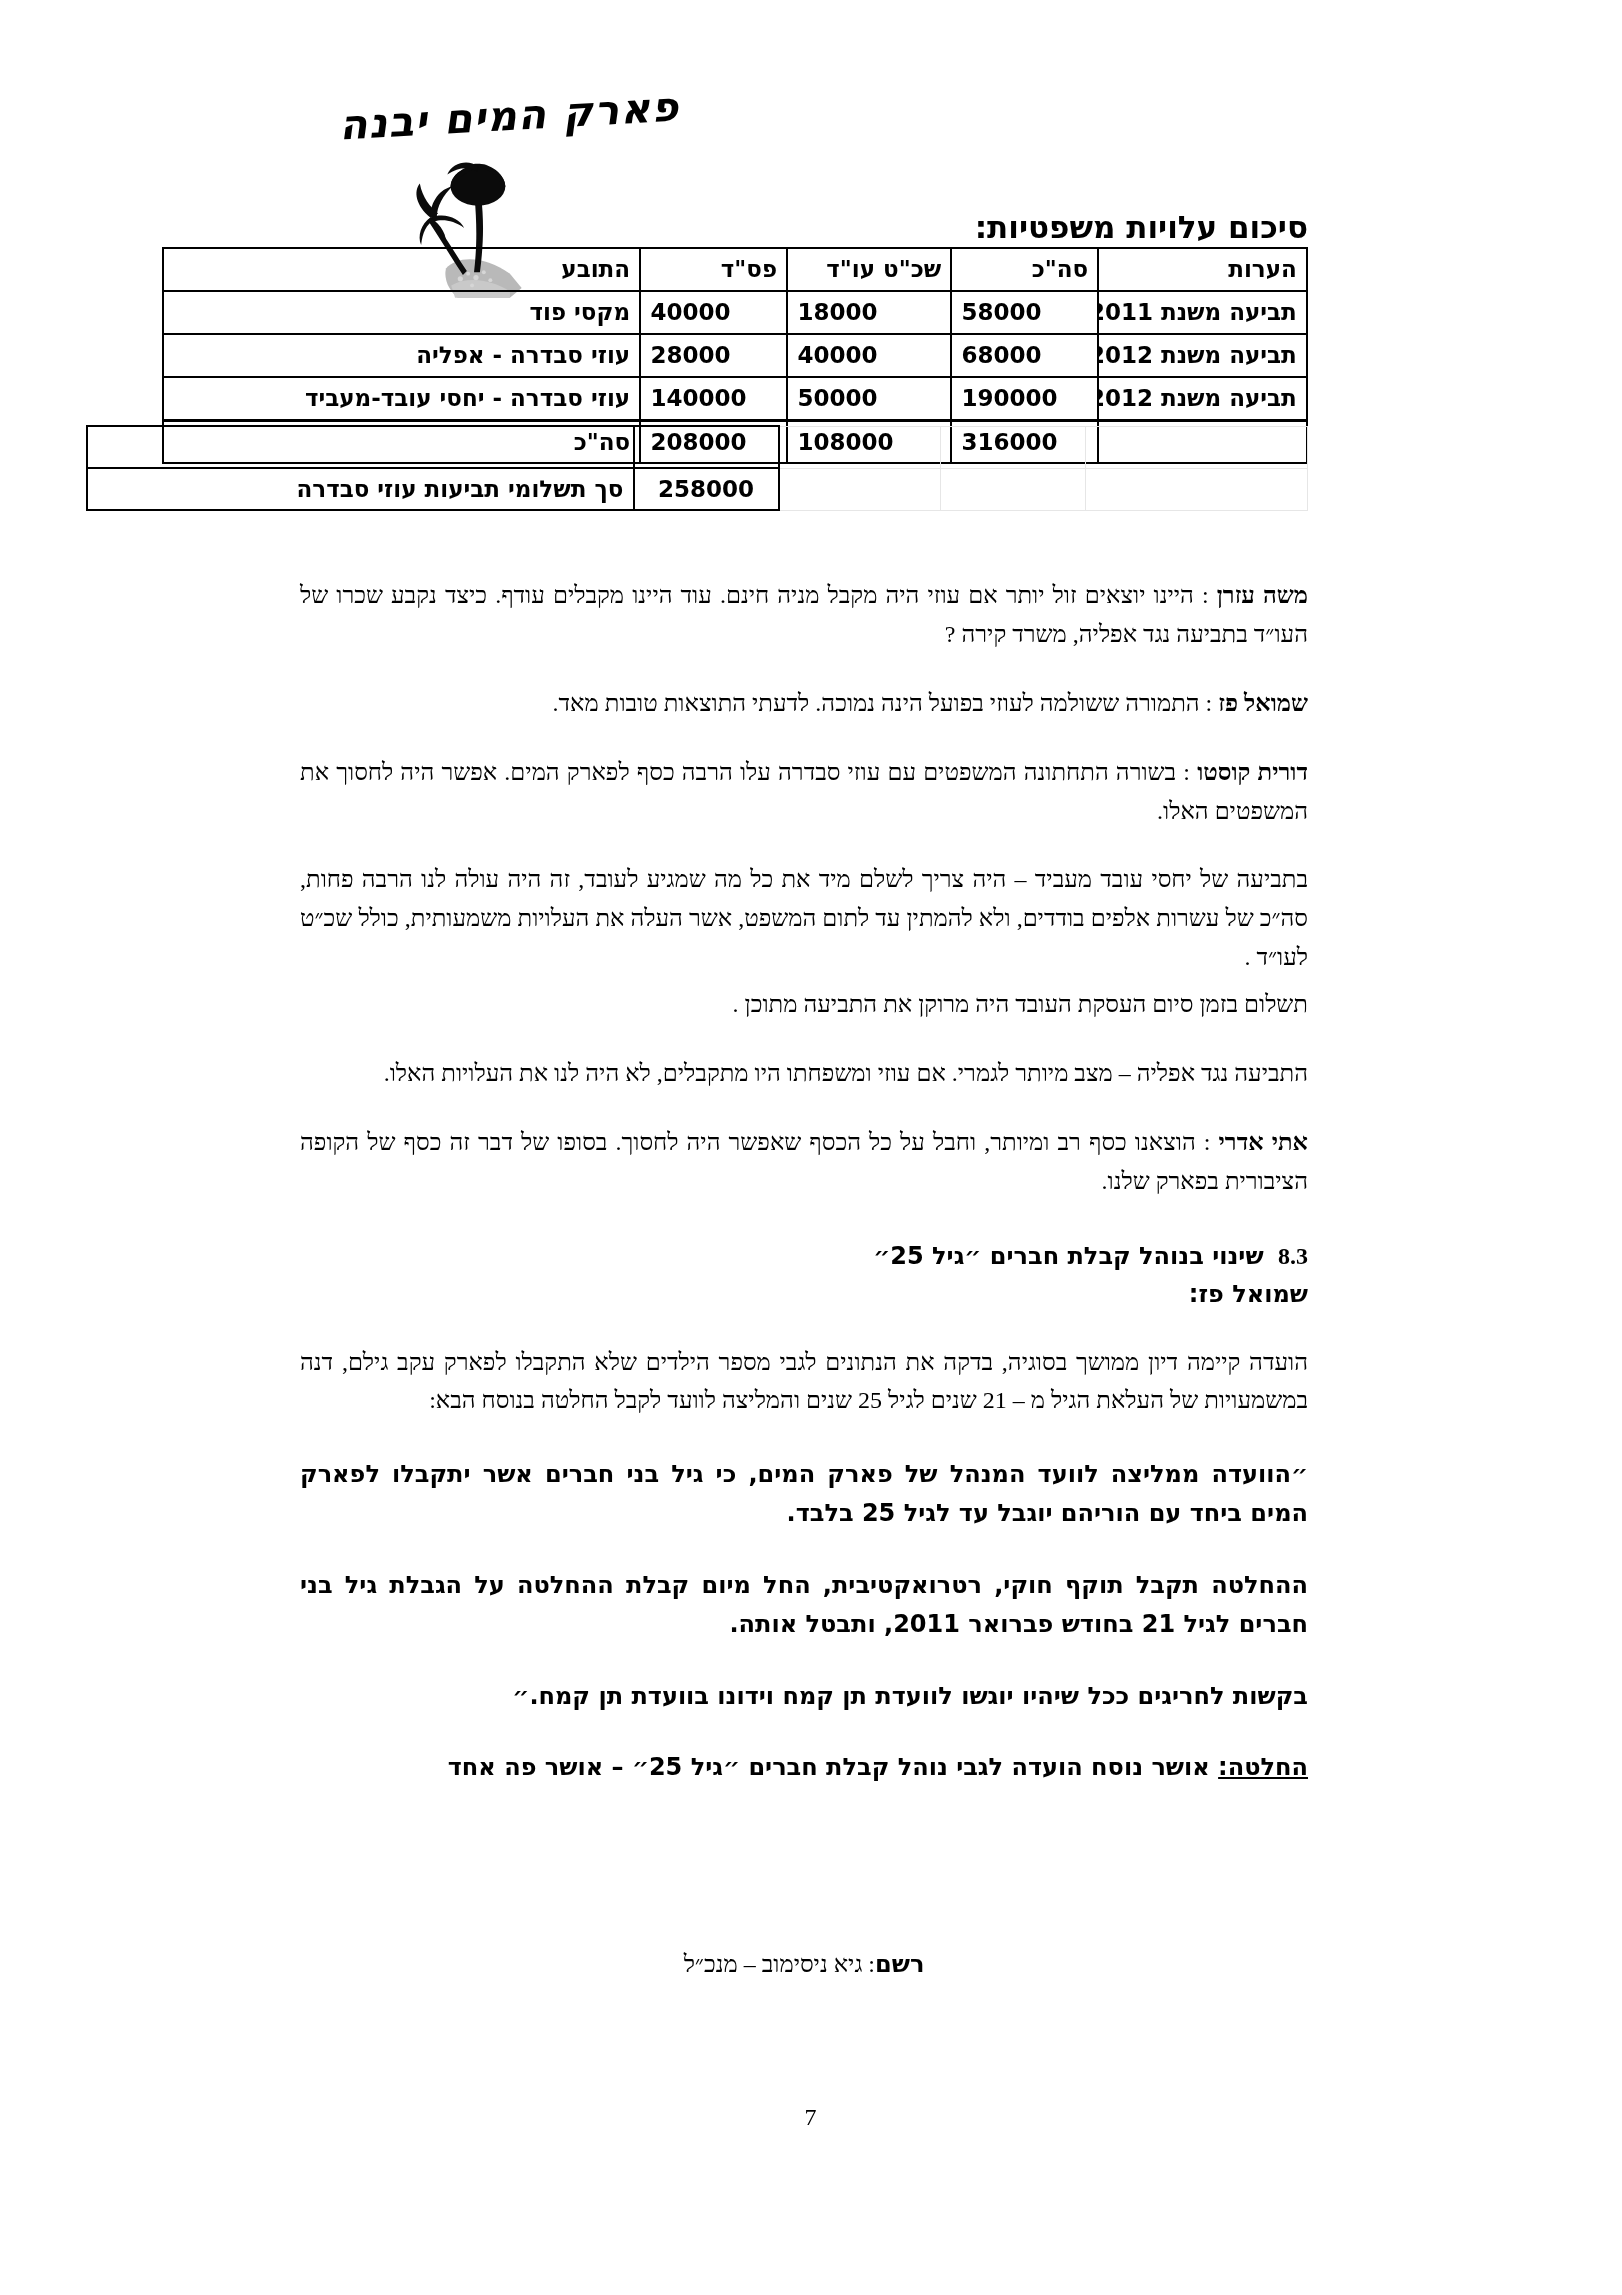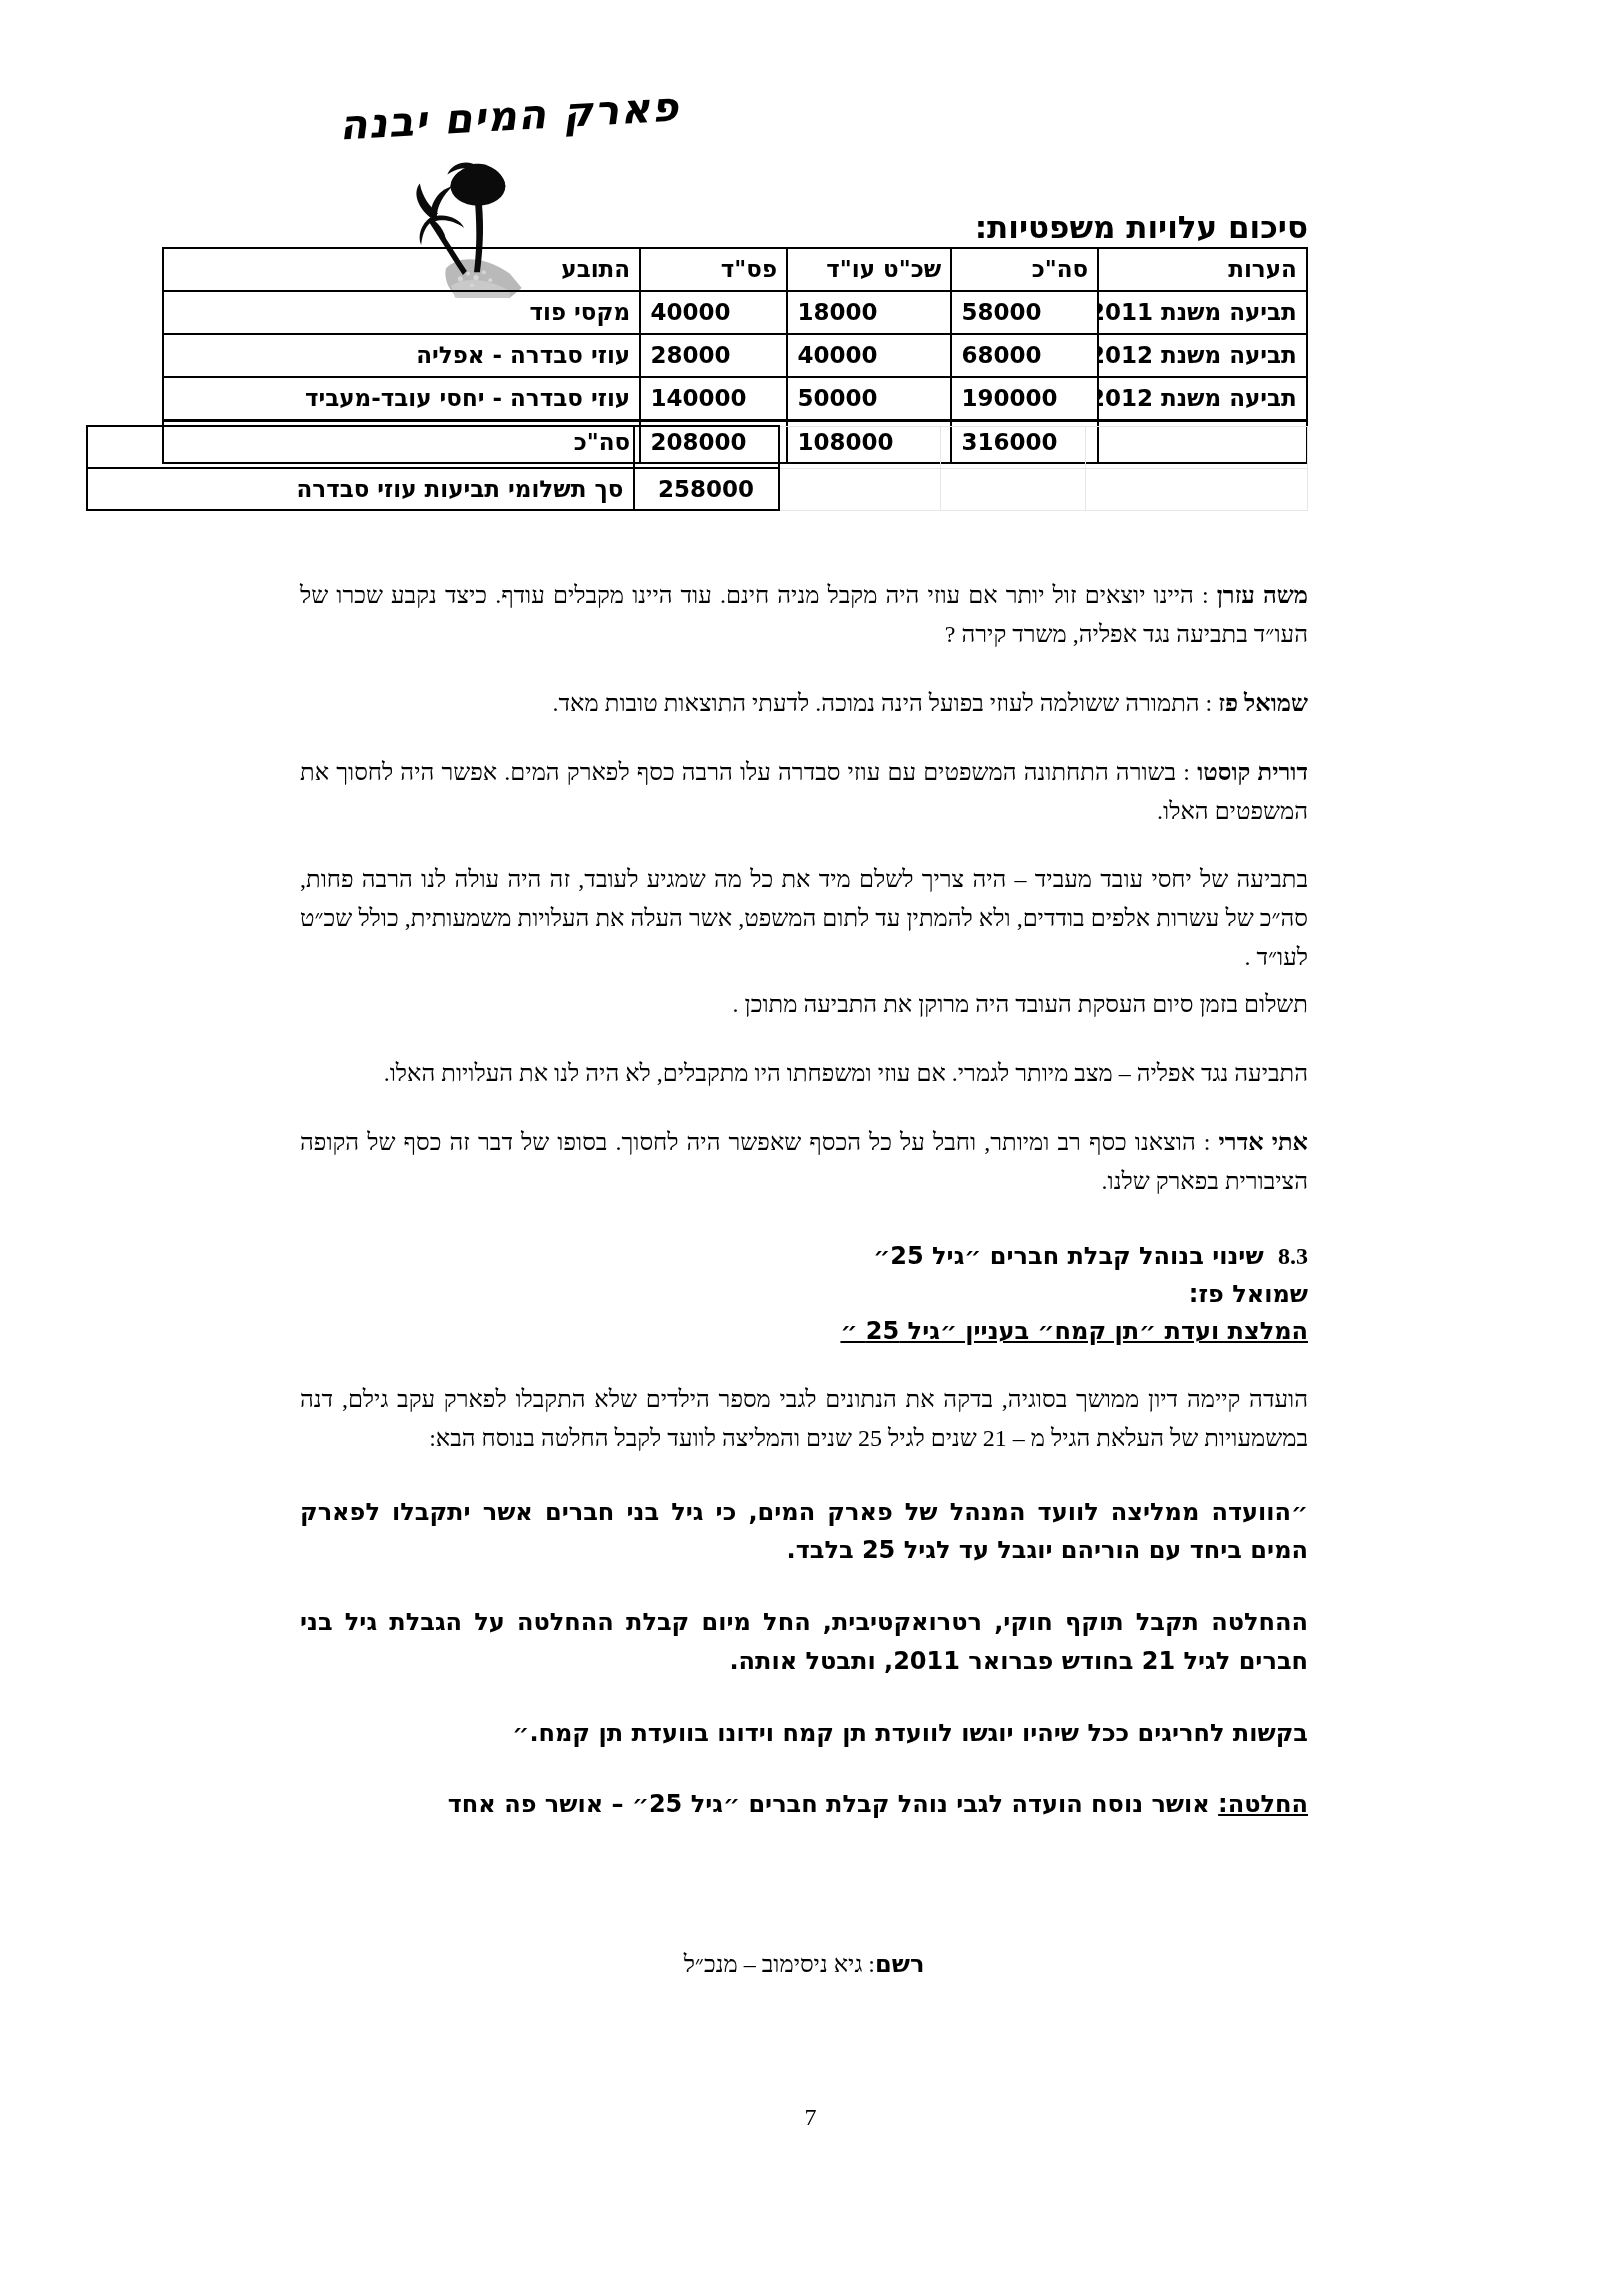--- a/index.html
+++ b/index.html
@@ -363,21 +363,20 @@
     <p class="para">התביעה נגד אפליה – מצב מיותר לגמרי. אם עוזי ומשפחתו היו מתקבלים, לא היה לנו את העלויות האלו.</p>
 
     <p class="para"><span class="spk">אתי אדרי</span><span> : הוצאנו כסף רב ומיותר, וחבל על כל הכסף שאפשר היה לחסוך. בסופו של דבר זה כסף של הקופה הציבורית בפארק שלנו.</span></p>
 
     <div class="sec-head">
       <span class="sec-num">8.3</span>
       <span>שינוי בנוהל קבלת חברים ״גיל 25״</span>
     </div>
 
     <div class="sub-name">שמואל פז:</div>
-    <div class="sub-under">המלצת ועדת ״תן קמח״ בעניין ״גיל 25 ״</div>
 
     <p class="para" style="margin-top:35px">הועדה קיימה דיון ממושך בסוגיה, בדקה את הנתונים לגבי מספר הילדים שלא התקבלו לפארק עקב גילם, דנה במשמעויות של העלאת הגיל מ – 21 שנים לגיל 25 שנים והמליצה לוועד לקבל החלטה בנוסח הבא:</p>
 
     <p class="quote">״הוועדה ממליצה לוועד המנהל של פארק המים, כי גיל בני חברים אשר יתקבלו לפארק  המים ביחד עם הוריהם יוגבל עד לגיל 25 בלבד.</p>
     <p class="quote after">ההחלטה תקבל תוקף חוקי, רטרואקטיבית, החל מיום קבלת ההחלטה על הגבלת גיל בני חברים לגיל 21 בחודש פברואר 2011, ותבטל אותה.</p>
     <p class="quote after">בקשות לחריגים ככל שיהיו יוגשו לוועדת תן קמח וידונו בוועדת תן קמח.״</p>
 
     <div class="decision">
       <span class="u">החלטה:</span><span> אושר נוסח הועדה לגבי נוהל קבלת חברים ״גיל 25״ – אושר פה אחד</span>
     </div>

